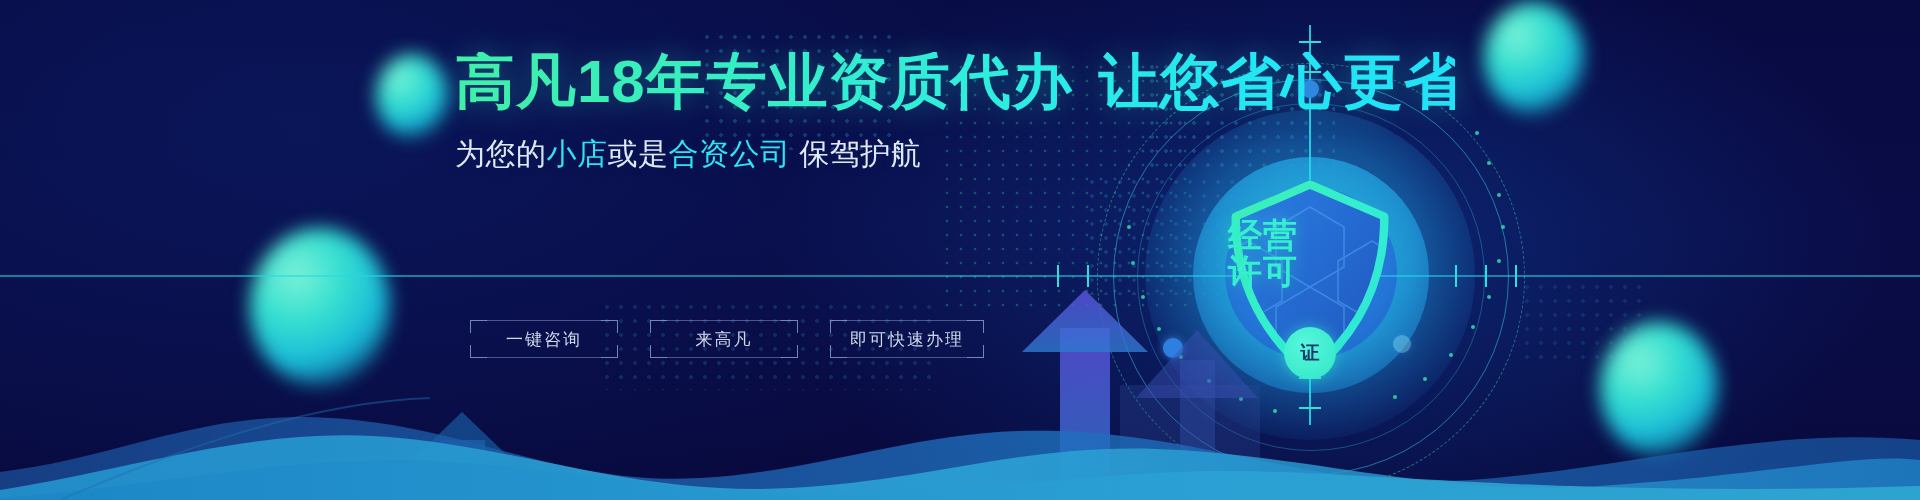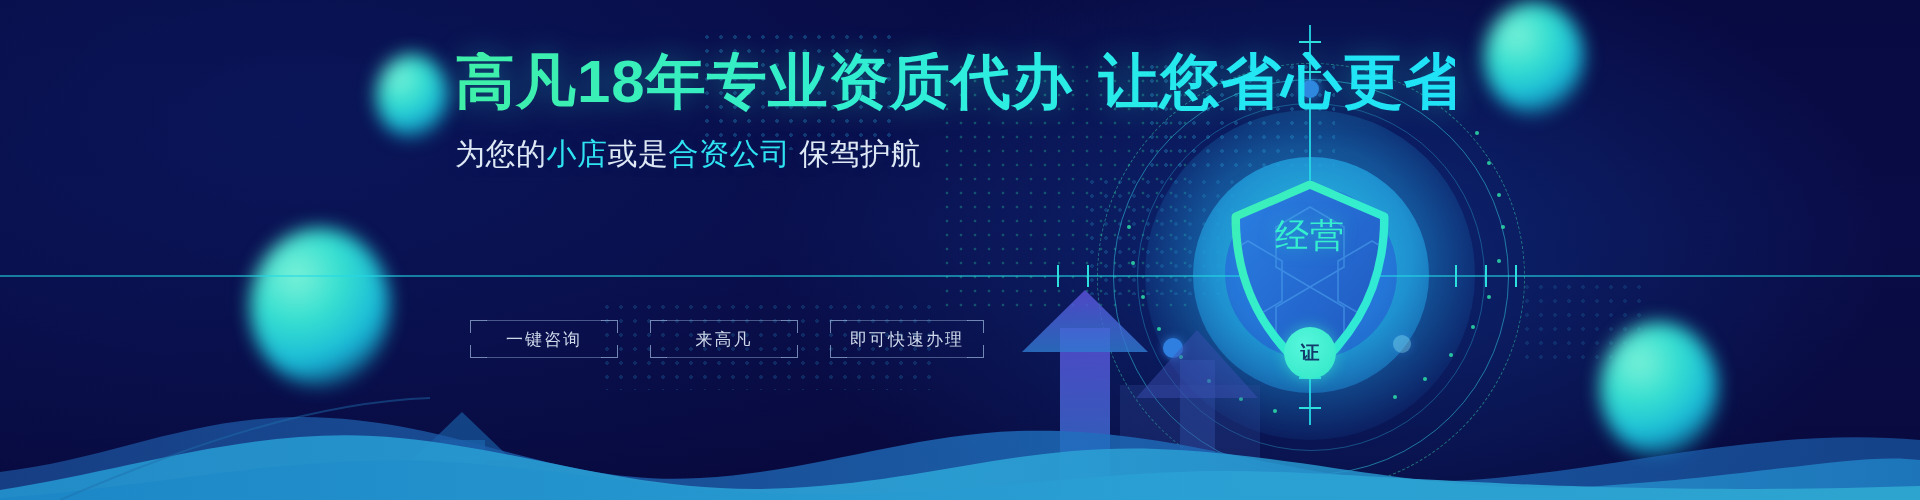--- a/index.html
+++ b/index.html
@@ -69,22 +69,22 @@
   
   #hud{position:absolute;left:1085px;top:5px;width:450px;height:430px;}
   .ring{position:absolute;border-radius:50%;border:1px solid rgba(50,200,225,.55);}
   .ring.dash{border:1px dashed rgba(60,225,180,.45);}
   .cross{position:absolute;background:#23d8e6;}
   .tick{position:absolute;background:#2ee0dd;}
   .node{position:absolute;border-radius:50%;background:#2f7fe0;box-shadow:0 0 10px rgba(60,150,245,.7);}
   .disc{position:absolute;border-radius:50%;}
   .shieldwrap{position:absolute;left:50%;top:176px;transform:translateX(-50%);width:164px;height:196px;}
   .shieldtxt{
-    position:absolute;left:0;right:0;top:36px;text-align:center;
-    font-size:34px;font-weight:400;line-height:1.06;letter-spacing:1px;
+    position:absolute;left:0;right:0;top:36px;text-align:left;
+    font-size:34px;font-weight:700;line-height:1.06;letter-spacing:1px;
     color:#34f0cf;filter:drop-shadow(0 0 8px rgba(40,230,190,.5));
   }
   .zheng{
     position:absolute;left:50%;bottom:-2px;transform:translateX(-50%);
     width:52px;height:52px;border-radius:50%;
     background:radial-gradient(circle at 40% 35%,#57f7dc,#2fe6c6);
     display:flex;align-items:center;justify-content:center;
     color:#123a6b;font-size:19px;font-weight:700;
     box-shadow:0 0 14px rgba(50,235,200,.55);
   }
@@ -187,20 +187,21 @@
         <path d="M82 8 L152 38 Q152 128 82 186 Q12 128 12 38 Z" fill="url(#shieldFill)"></path>
         <g clip-path="url(#shieldClip)" stroke="#4fa4f0" stroke-width="1.6" fill="none" opacity=".55">
           <polygon points="82,26 116,46 116,86 82,106 48,86 48,46"></polygon>
           <polygon points="20,60 54,80 54,120 20,140 -14,120 -14,80"></polygon>
           <polygon points="144,60 178,80 178,120 144,140 110,120 110,80"></polygon>
           <polygon points="82,106 116,126 116,166 82,186 48,166 48,126"></polygon>
         </g>
       </svg>
       <div class="shieldtxt">
         <div>经营</div>
+        <div>许可</div>
       </div>
       <div class="zheng">
         <span>证</span>
       </div>
     </div>
   </div>
 
   <svg id="waves" viewBox="0 0 1920 210" preserveAspectRatio="none">
     <defs>
       <linearGradient id="arrowG" x1="0" y1="0" x2="0" y2="1">

